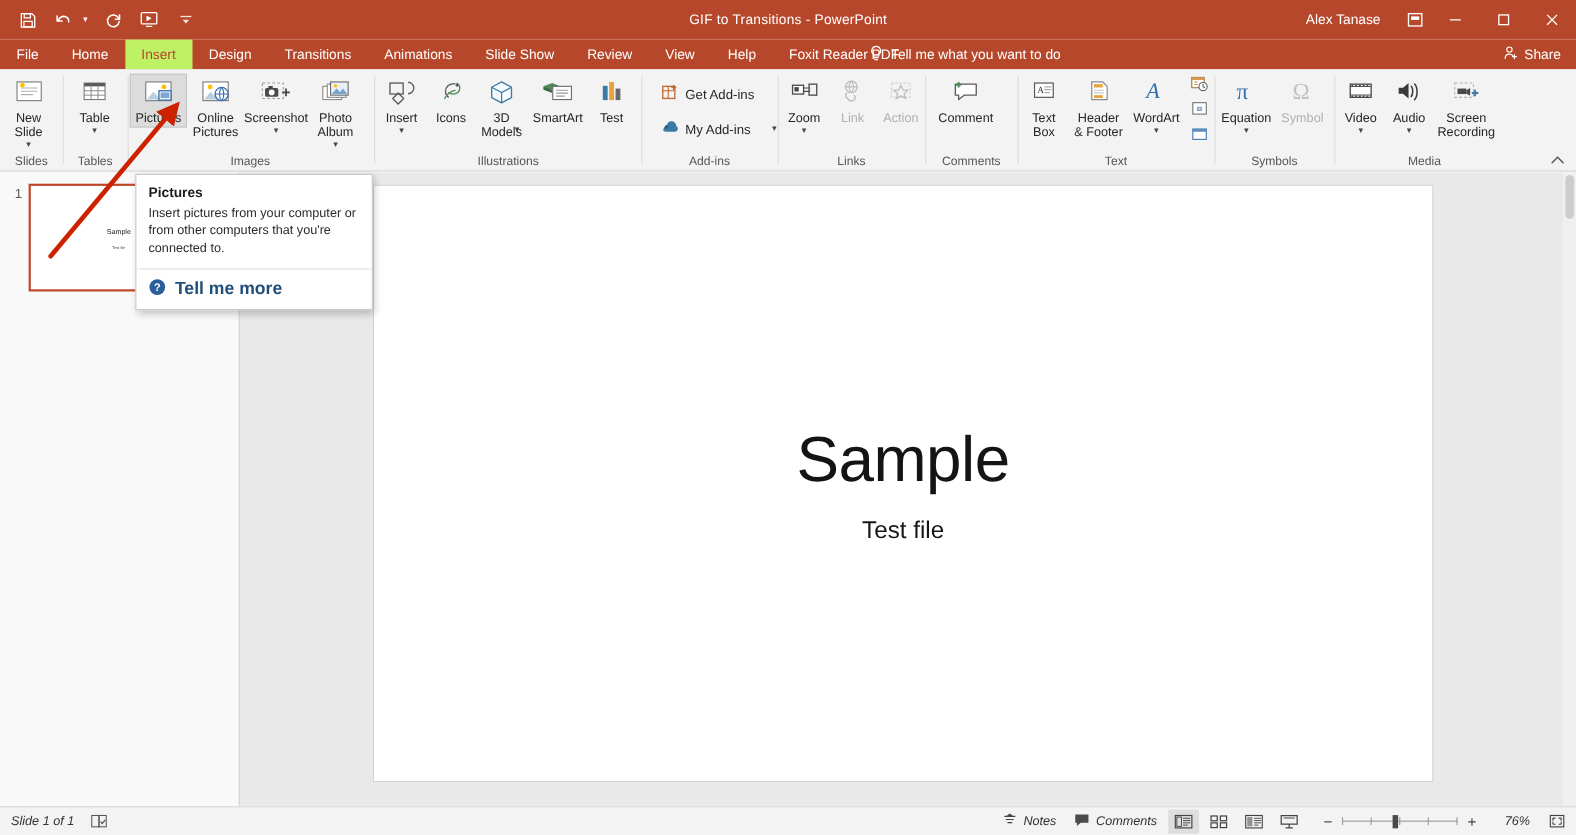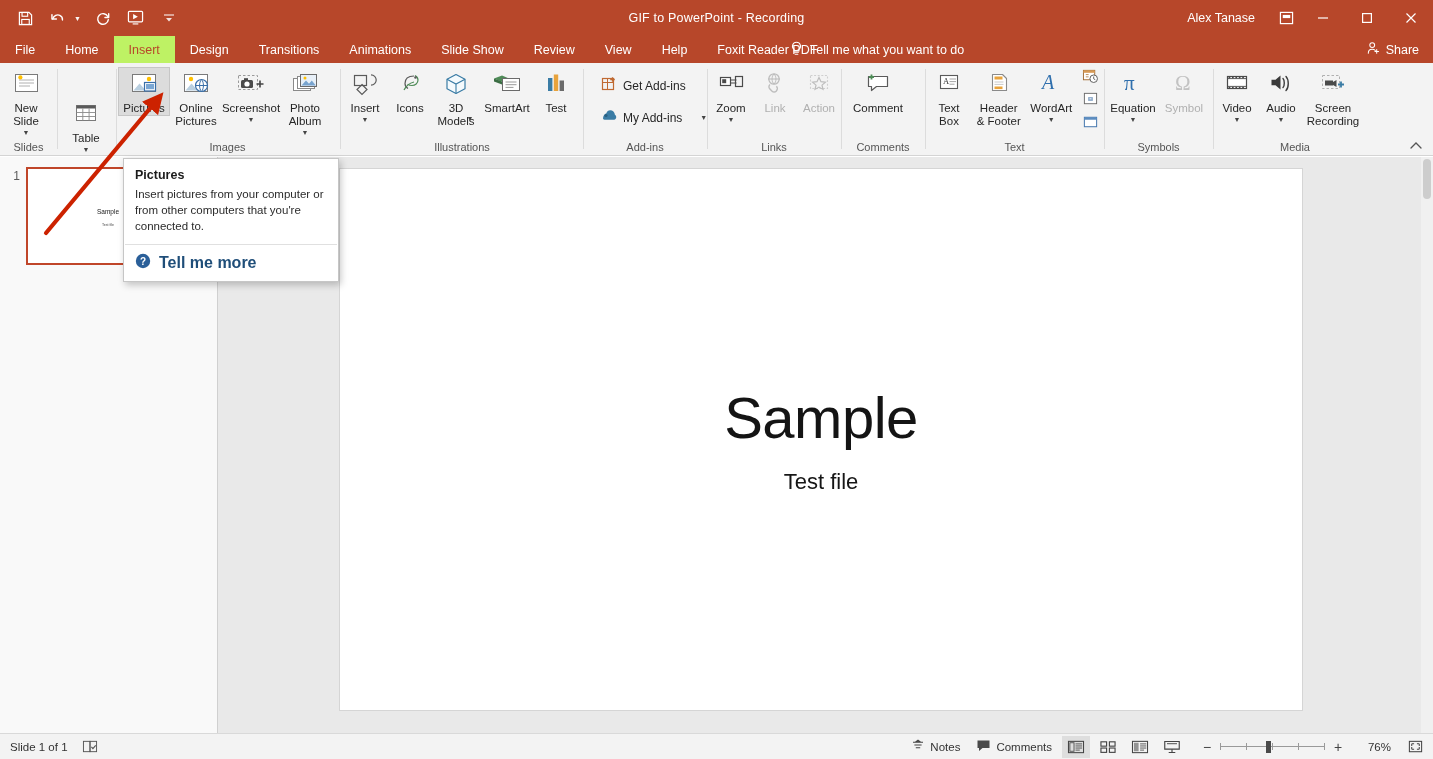--- a/index.html
+++ b/index.html
@@ -120,21 +120,21 @@
     position:absolute; left:0; top:300px; width:100%; text-align:center;
     font-size:22px; font-weight:400; color:#161616;
   }
   .vscroll { position:absolute; right:0; top:0; width:12px; height:576px; background:#f0f0f0; }
   .vscroll .thumbbar { position:absolute; left:2px; top:2px; width:8px; height:40px; background:#cdcdcd; border-radius:4px; }
 
   
   .statusbar {
     position:absolute; bottom:0; left:0; width:1433px; height:26px;
     background:#f3f3f3; border-top:1px solid #d9d9d9;
-    display:flex; align-items:center; font-size:11.5px; color:#333;
+    display:flex; align-items:center; font-size:11.5px; color:#333;font-style:italic;
   }
   .sb-left { display:flex; align-items:center; gap:14px; padding-left:10px; }
   .sb-right { margin-left:auto; display:flex; align-items:center; gap:0; padding-right:6px; }
   .sb-item { display:flex; align-items:center; gap:5px; padding:2px 8px; cursor:pointer; }
   .viewbtn { width:28px; height:22px; display:flex; align-items:center; justify-content:center; cursor:pointer; margin:0 2px;}
   .viewbtn.active { background:#dedede; }
   .zoomctl { display:flex; align-items:center; gap:4px; margin-left:10px; }
   .zoom-minus,.zoom-plus { width:18px; height:18px; display:flex; align-items:center; justify-content:center; cursor:pointer; font-size:14px; color:#444;}
   .zoom-track { position:relative; width:105px; height:14px; display:flex; align-items:center; cursor:pointer;}
   .zoom-track .line { position:absolute; left:0; right:0; top:6px; height:1px; background:#9a9a9a; }
@@ -194,21 +194,21 @@
       </div>
       <div class="qat-btn" title="Customize Quick Access Toolbar">
         <svg width="14" height="14" viewBox="0 0 14 14">
             <path d="M2 4h10" stroke="#fff" stroke-width="1.2" opacity=".85"></path>
             <path d="M4 7l3 3.4L10 7z" fill="#fff" opacity=".85"></path>
           </svg>
       </div>
     </div>
 
     <div class="title-center">
-      <span>GIF to PowerPoint  -  Recording</span>
+      <span>GIF to Transitions  -  PowerPoint</span>
     </div>
 
     <div class="title-right">
       <span class="account-name">Alex Tanase</span>
       <div class="ribbon-display">
         <svg width="15" height="14" viewBox="0 0 16 15">
             <rect x="1.5" y="1.5" width="13" height="12" fill="none" stroke="#fff" stroke-width="1.3"></rect>
             <rect x="4" y="4.2" width="8" height="3.4" fill="#fff"></rect>
           </svg>
       </div>
@@ -303,21 +303,21 @@
           </span>
           <span class="lbl">New
 Slide</span>
           <span class="caret-d">▼</span>
         </div>
       </div>
       <div class="glabel">Slides</div>
     </div>
     <div class="gsep" style="left:57px;"></div>
 
-    <div class="rgroup" style="left:58px; width:57px;margin-top:30px;">
+    <div class="rgroup" style="left:58px; width:57px;">
       <div class="gbody">
         <div class="bigbtn" style="margin-left:6px;">
           <span class="ic">
             <svg width="28" height="26" viewBox="0 0 28 26">
                 <rect x="4.5" y="3.5" width="19" height="15" fill="#fff" stroke="#7a7a7a" stroke-width="1"></rect>
                 <rect x="4.5" y="3.5" width="19" height="3" fill="#5a5a5a"></rect>
                 <path d="M10.8 6.5v12M17.1 6.5v12M4.5 10.5h19M4.5 14.5h19" stroke="#8a8a8a" stroke-width=".9"></path>
               </svg>
           </span>
           <span class="lbl">Table</span>

